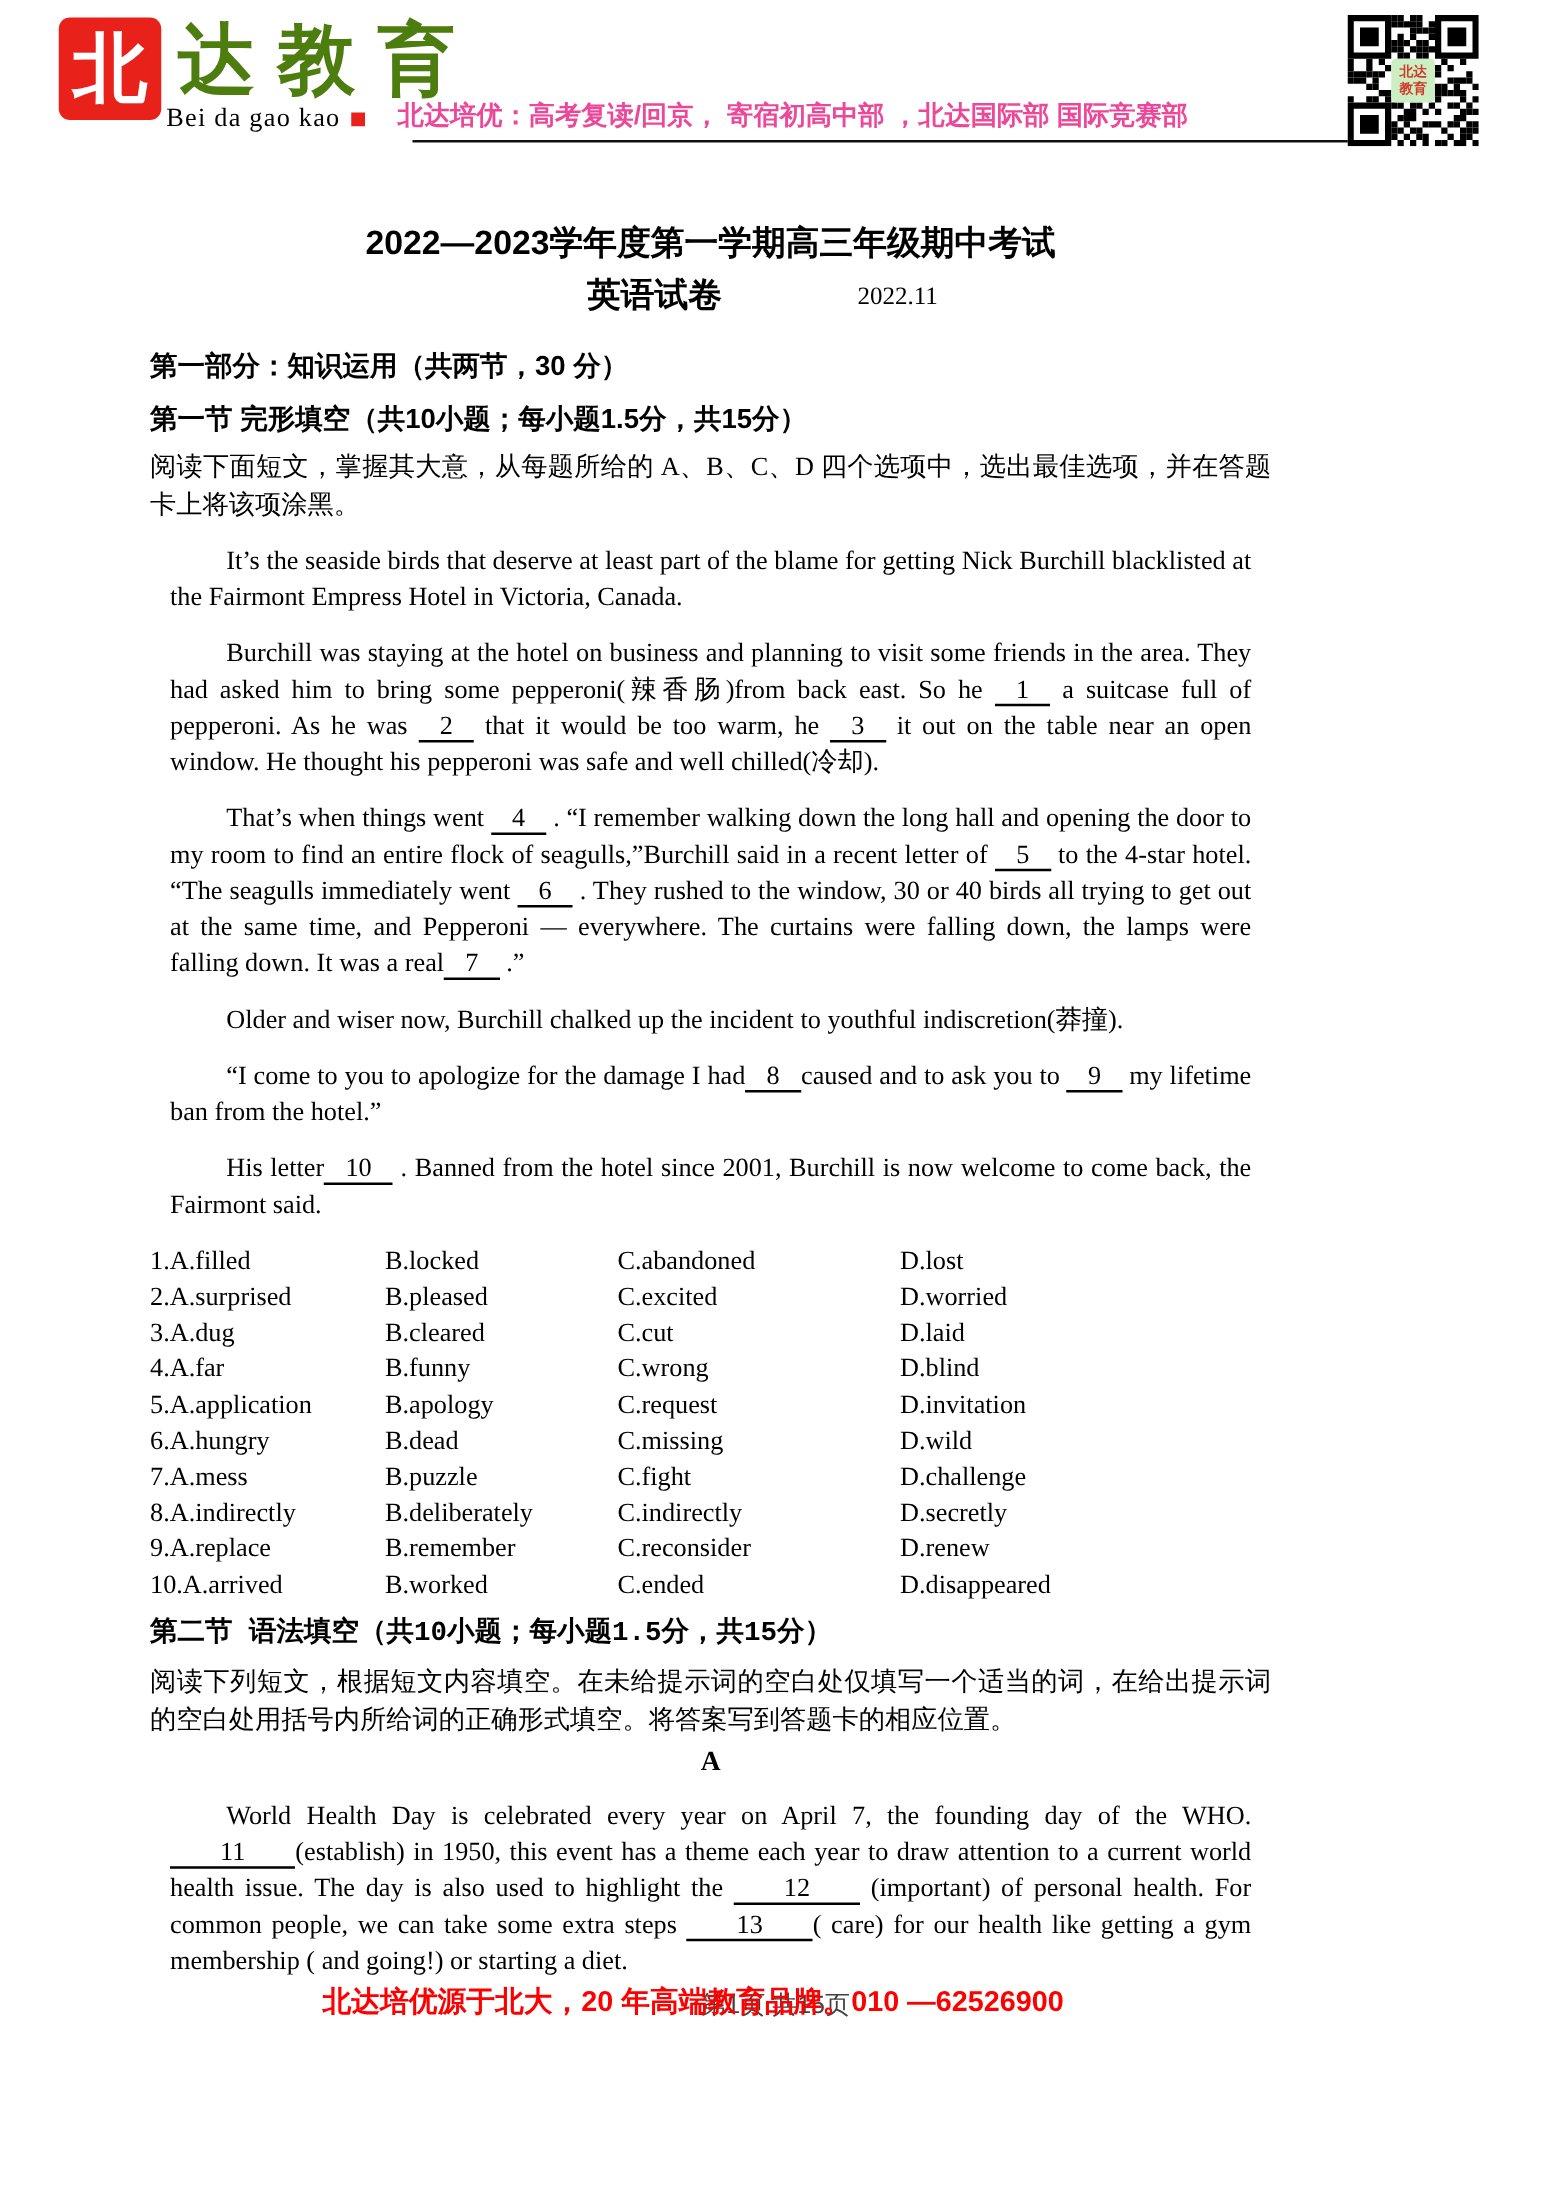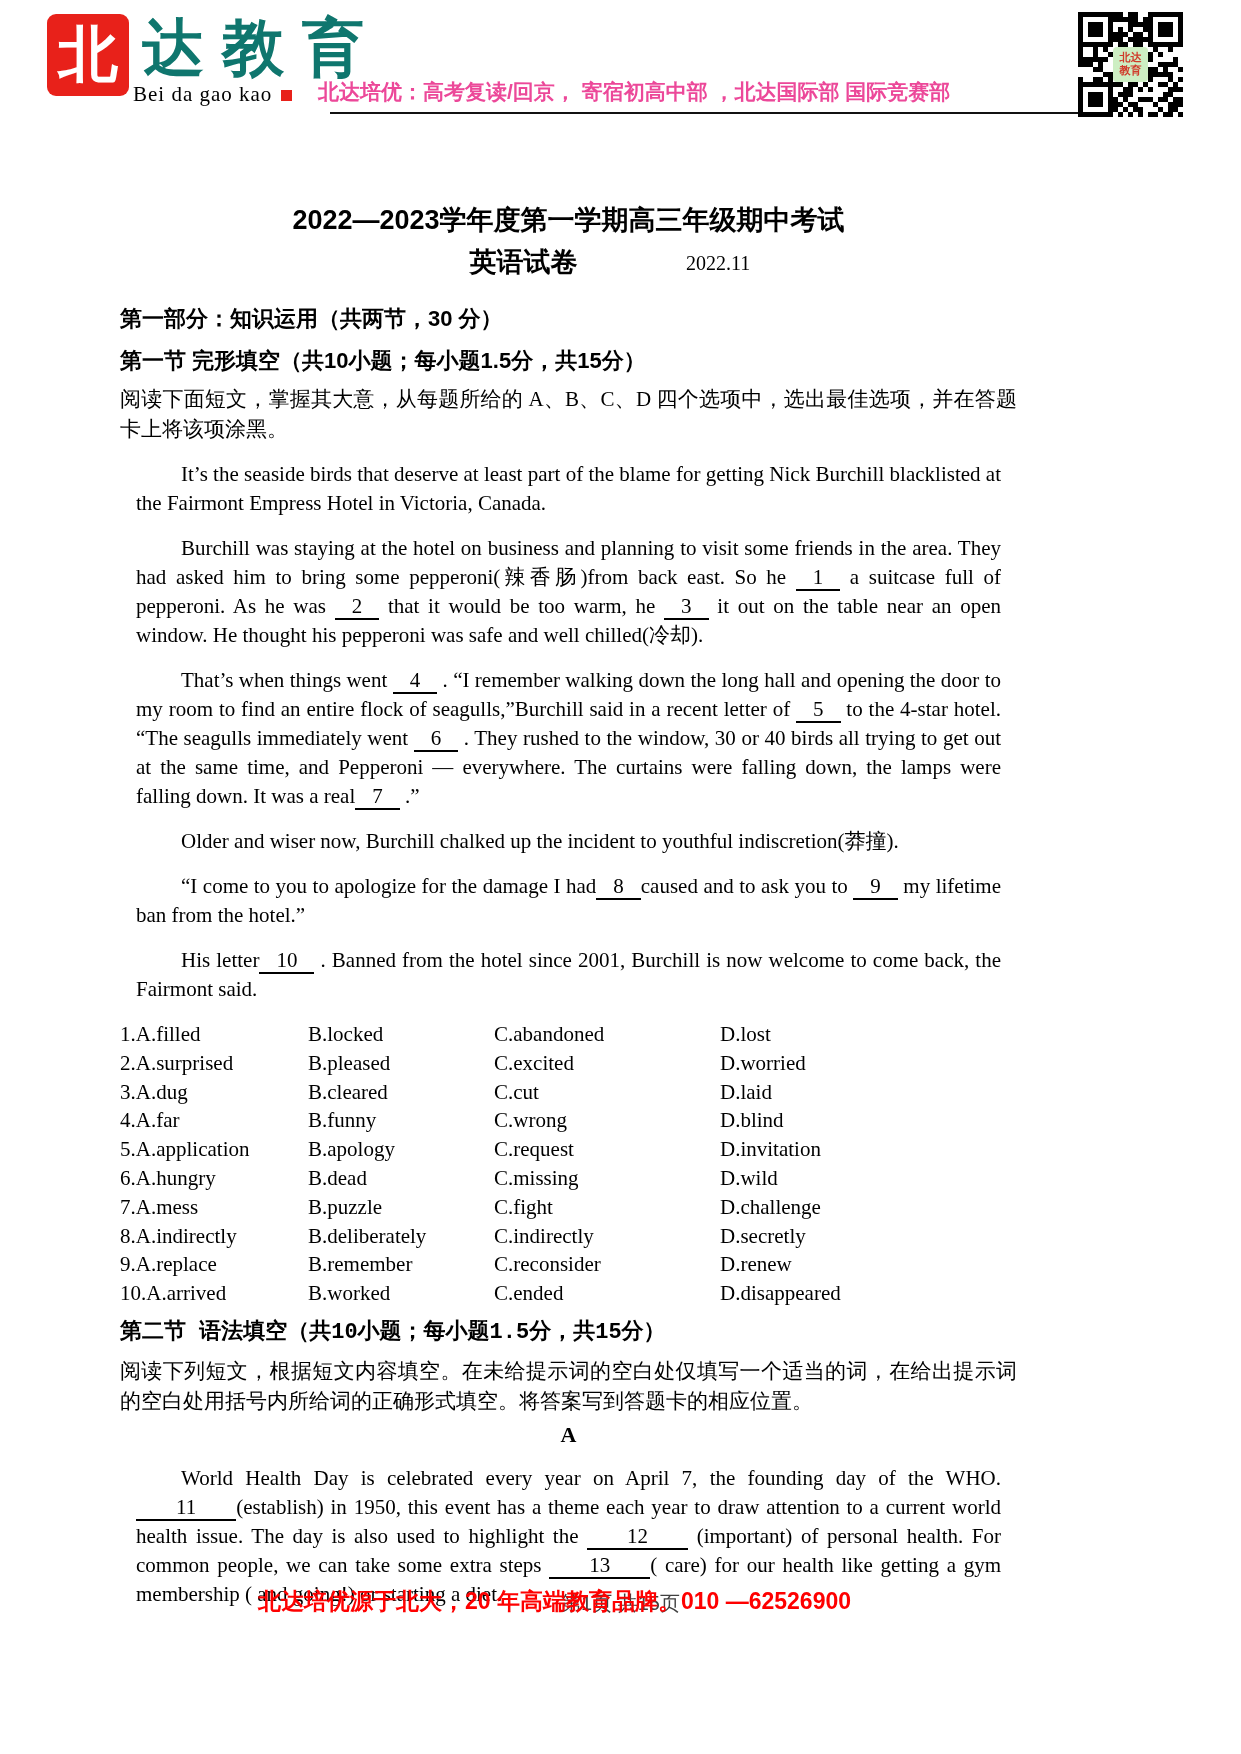--- a/index.html
+++ b/index.html
@@ -16,36 +16,36 @@
   .header{position:absolute;top:0;left:0;width:1241px;height:135px;}
   .seal{
     position:absolute;left:47px;top:14px;width:82px;height:82px;
     background:#e8211a;color:#fff;border-radius:9px;
     display:flex;align-items:center;justify-content:center;
     font-family:"Liberation Sans",sans-serif;font-weight:bold;font-size:60px;
   }
   .logo-script{
     position:absolute;left:142px;top:6px;
     font-family:"DejaVu Serif",serif;font-weight:900;
-    font-size:62px;color:#0f766e;letter-spacing:18px;white-space:nowrap;
+    font-size:62px;color:#4d7c0f;letter-spacing:18px;white-space:nowrap;
   }
   .logo-rom{
     position:absolute;left:133px;top:82px;
     font-size:21px;letter-spacing:1px;font-family:"Liberation Serif",serif;
   }
   .logo-sq{display:inline-block;width:11px;height:11px;background:#e8211a;margin-left:9px;}
   .banner{
     position:absolute;left:318px;top:78px;
     font-family:"Liberation Sans",sans-serif;font-weight:bold;
     font-size:21px;color:#ec4899;white-space:nowrap;
   }
   .rule{position:absolute;left:330px;top:112px;width:782px;border-top:2px solid #111;}
   .qr{position:absolute;left:1078px;top:12px;width:105px;height:105px;}
   
-  .content{position:absolute;top:202px;left:120px;width:897px;}
+  .content{position:absolute;top:176px;left:120px;width:897px;}
   .title1{
     margin:0 0 6px 0;text-align:center;
     font-family:"Liberation Sans",sans-serif;font-weight:bold;font-size:27px;
   }
   .title2row{position:relative;text-align:center;height:40px;margin-bottom:20px;}
   .title2{
     display:inline-block;margin:0 90px 0 0;
     font-family:"Liberation Sans",sans-serif;font-weight:bold;font-size:27px;
   }
   .title-date{position:absolute;left:566px;top:8px;font-size:20px;}

